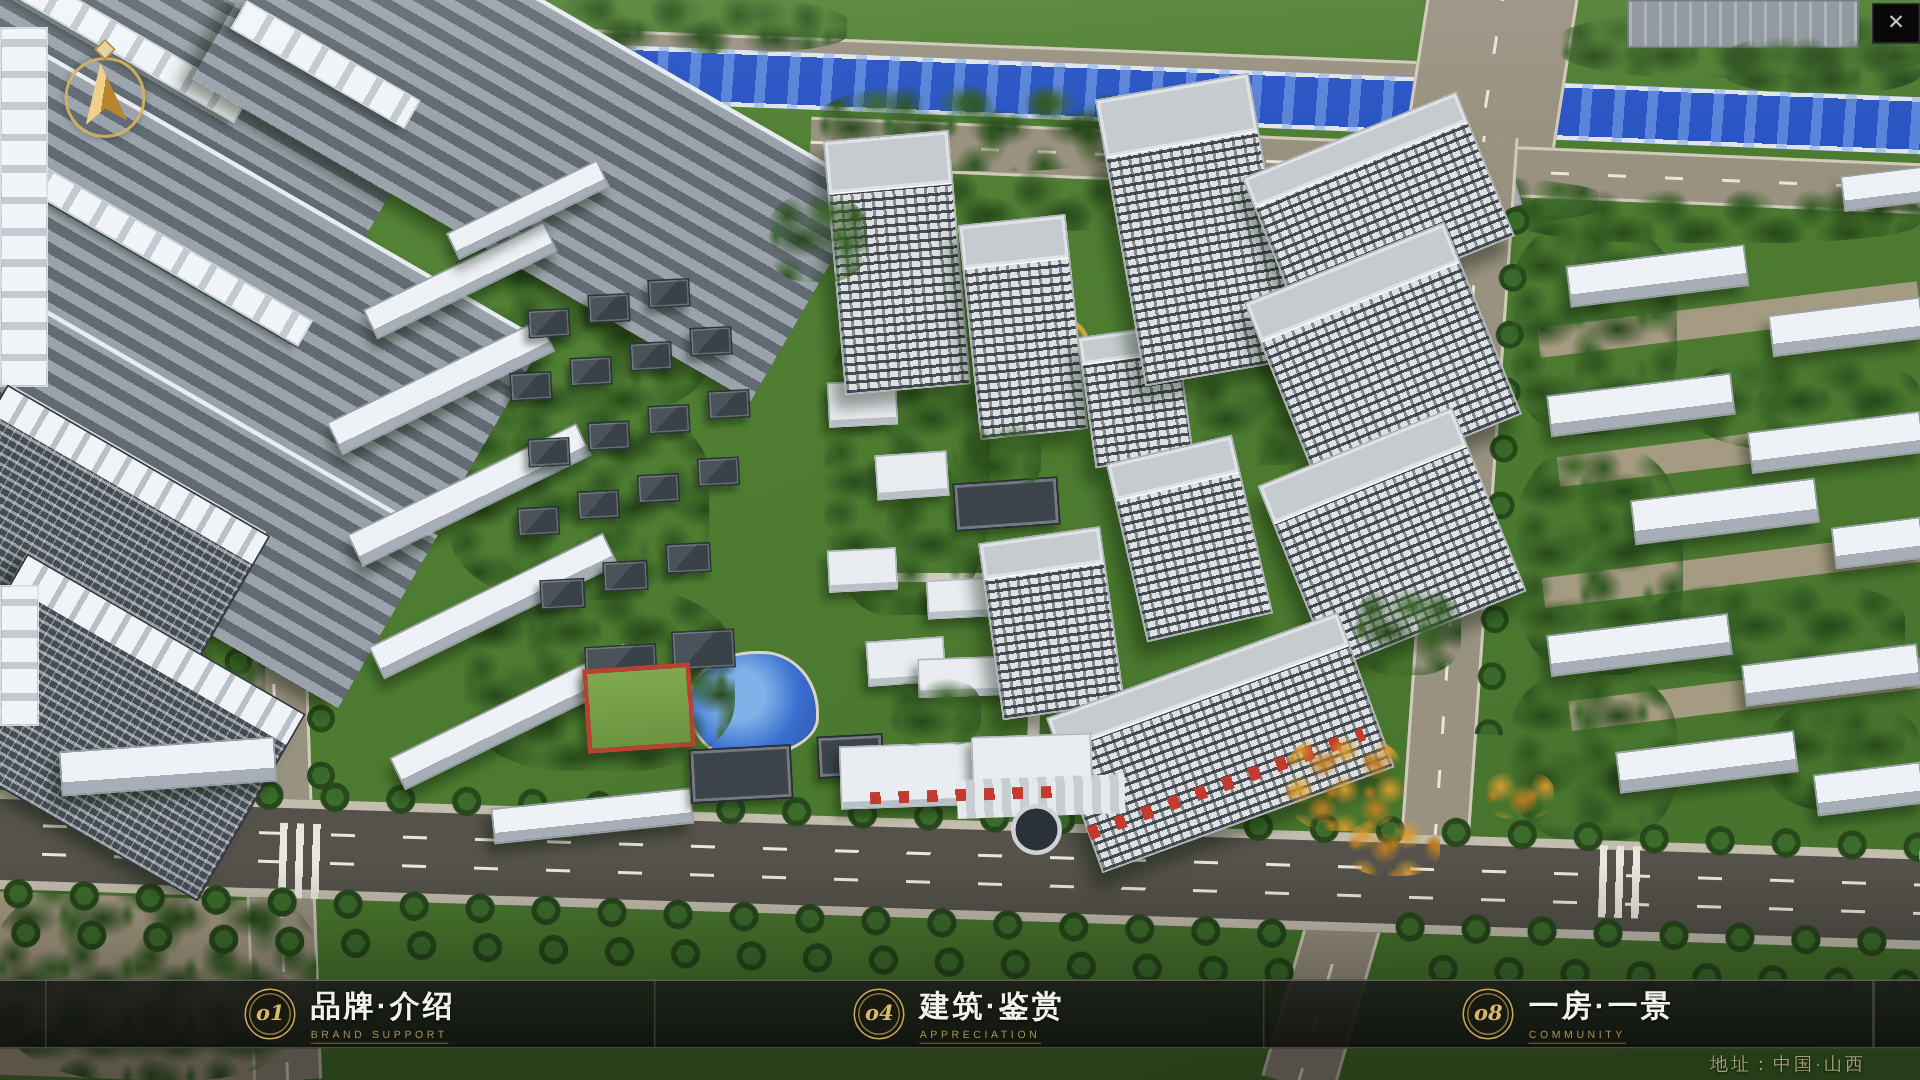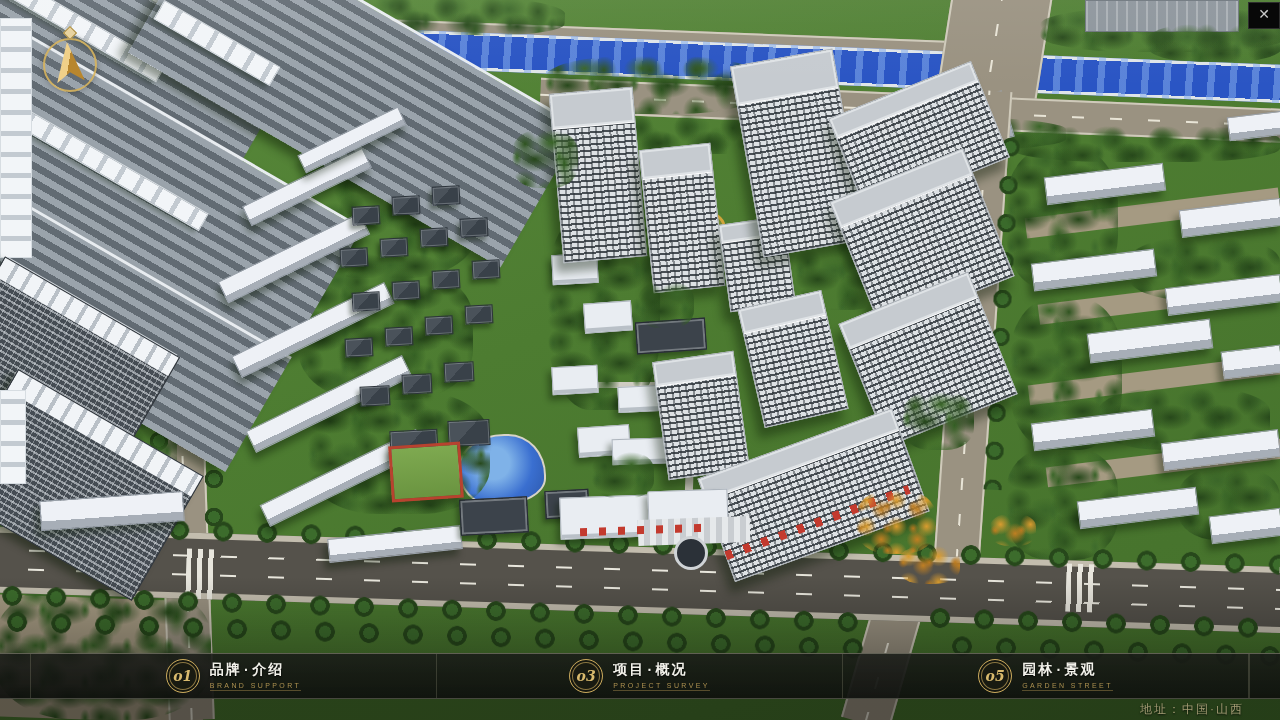--- a/index.html
+++ b/index.html
@@ -105,22 +105,22 @@
   .nav-item{flex:1 1 0;display:flex;align-items:center;justify-content:center;gap:10px;
     border-right:1px solid rgba(200,195,165,.2);cursor:pointer;}
   .nav-item:nth-of-type(5){border-right:none;}
   .badge{width:32px;height:32px;border-radius:50%;flex:0 0 32px;
     border:1px solid #c9a95c;box-shadow:inset 0 0 0 2px #14160f,inset 0 0 0 3px rgba(201,169,92,.65);
     background:radial-gradient(circle,#181a11 0 55%,#2e2b1a 100%);
     display:flex;align-items:center;justify-content:center;}
   .badge i{font-family:"DejaVu Serif",serif;font-style:italic;font-weight:bold;
     font-size:14px;color:#d9ba6d;}
   .labels{display:flex;flex-direction:column;align-items:flex-start;}
-  .cn{font-size:14px;font-weight:bold;letter-spacing:2px;color:#f2f1ea;
-    text-shadow:0 1px 2px rgba(0,0,0,.9);white-space:nowrap;font-family:Liberation Mono, monospace;}
+  .cn{font-size:20px;font-weight:bold;letter-spacing:2px;color:#f2f1ea;
+    text-shadow:0 1px 2px rgba(0,0,0,.9);white-space:nowrap;}
   .en{font-size:7px;letter-spacing:2.4px;color:#ad9150;margin-top:3px;white-space:nowrap;
     border-bottom:1px solid rgba(173,145,80,.45);padding-bottom:1px;text-transform:uppercase;}
   .nav-logo{flex:0 0 130px;height:76px;margin-top:-15px;cursor:pointer;position:relative;
     background:linear-gradient(#171b24,#0d1016);border:1px solid #6b5a33;
     box-shadow:0 0 0 2px #14161c,0 4px 10px rgba(0,0,0,.65);
     display:flex;flex-direction:column;align-items:center;justify-content:center;gap:3px;}
   .logo-cn{font-family:"DejaVu Serif",serif;font-weight:bold;font-size:19px;color:#d9ba6d;
     letter-spacing:6px;text-indent:6px;text-shadow:0 1px 2px #000;}
   .logo-sub{width:64px;height:2px;
     background:repeating-linear-gradient(90deg,rgba(201,169,92,.75) 0 3px,rgba(0,0,0,0) 3px 5px);}
@@ -286,36 +286,36 @@
       <span class="badge">
           <i>o1</i>
         </span>
       <span class="labels">
         <span class="cn">品牌·介绍</span>
         <span class="en">BRAND SUPPORT</span>
       </span>
     </div>
     <div class="nav-item">
       <span class="badge">
-          <i>o3</i>
+          <i>o4</i>
         </span>
       <span class="labels">
-        <span class="cn">项目·概况</span>
-        <span class="en">PROJECT SURVEY</span>
+        <span class="cn">建筑·鉴赏</span>
+        <span class="en">APPRECIATION</span>
       </span>
     </div>
 
 
     <div class="nav-item">
       <span class="badge">
-          <i>o5</i>
+          <i>o8</i>
         </span>
       <span class="labels">
-        <span class="cn">园林·景观</span>
-        <span class="en">GARDEN STREET</span>
+        <span class="cn">一房·一景</span>
+        <span class="en">COMMUNITY</span>
       </span>
     </div>
 
     <div class="nav-spacer end"></div>
   </div>
 
   <div class="address">地址：中国·山西</div>
 </div>
 
 </body></html>

